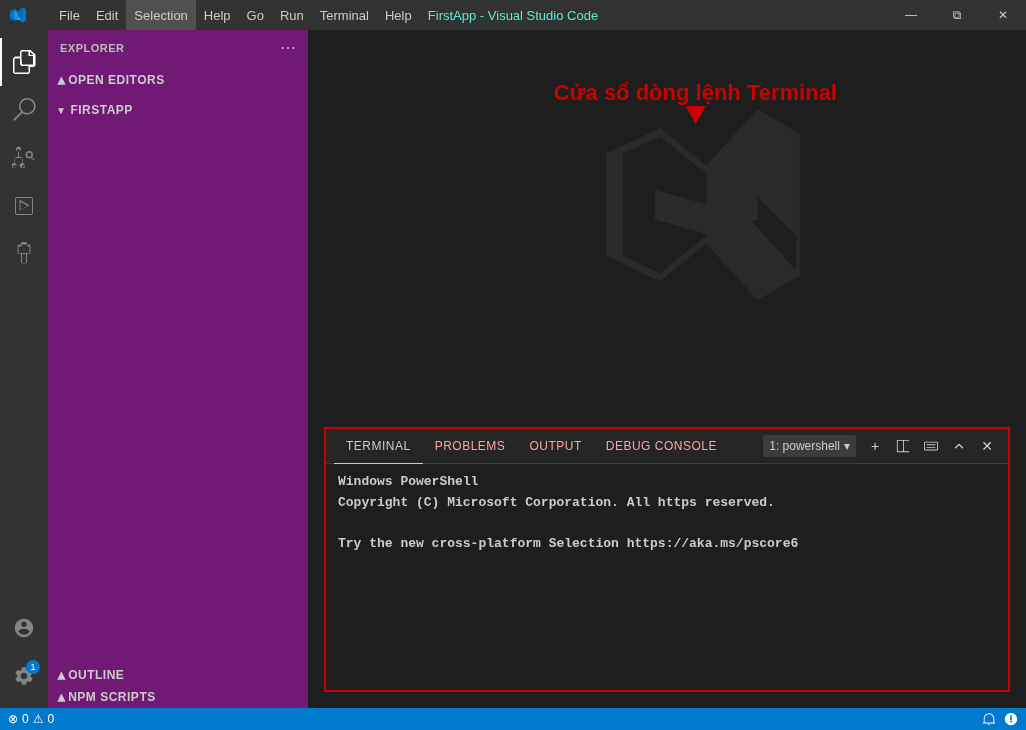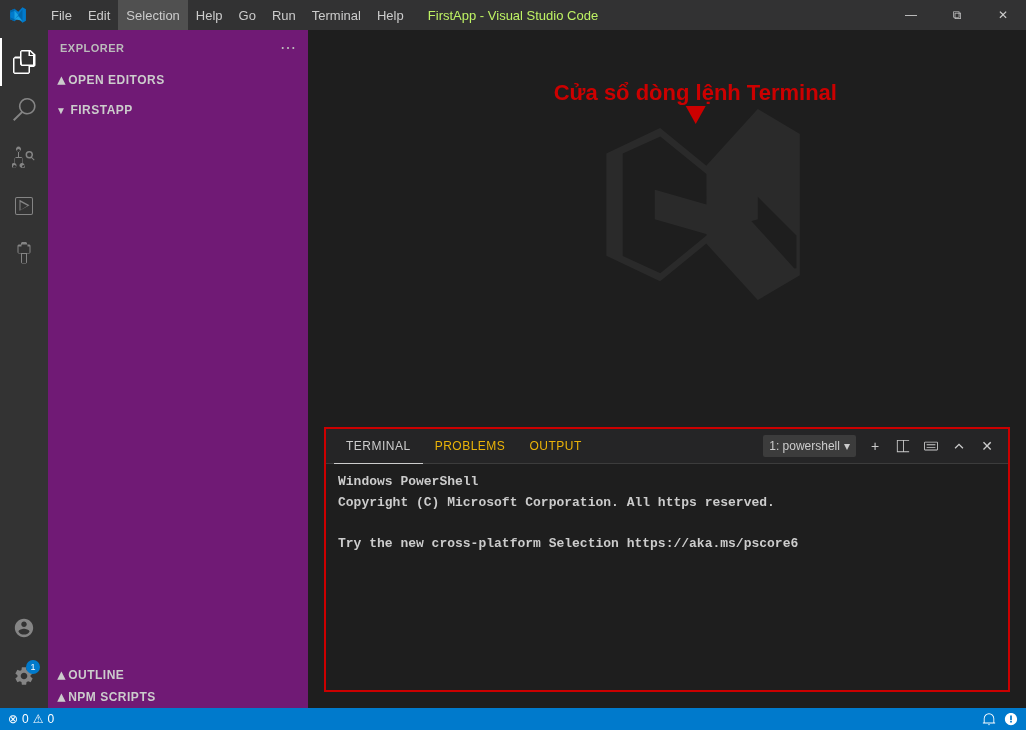--- a/index.html
+++ b/index.html
@@ -18,21 +18,21 @@
       height: 30px;
       background: #323233;
       display: flex;
       align-items: center;
       justify-content: space-between;
       flex-shrink: 0;
     }
     .titlebar-left {
       display: flex;
       align-items: center;
-      gap: 8px;
+      gap: 16px;
     }
     .vscode-icon {
       width: 35px;
       height: 30px;
       display: flex;
       align-items: center;
       justify-content: center;
     }
     .menu-bar {
       display: flex;
@@ -46,21 +46,21 @@
       font-size: 13px;
       color: #cccccc;
       cursor: pointer;
     }
     .menu-item.active { background: #505050; }
     .titlebar-center {
       position: absolute;
       left: 50%;
       transform: translateX(-50%);
       font-size: 13px;
-      color: #bef264;
+      color: #5eead4;
     }
     .titlebar-controls {
       display: flex;
       align-items: center;
     }
     .title-btn {
       width: 46px;
       height: 30px;
       display: flex;
       align-items: center;
@@ -270,21 +270,21 @@
       padding: 0 8px;
       height: 35px;
       border-bottom: 1px solid #3c3c3c;
     }
     .terminal-tab {
       padding: 0 12px;
       height: 35px;
       display: flex;
       align-items: center;
       font-size: 12px;
-      color: #eab308;
+      color: #fca5a5;
       cursor: pointer;
       text-transform: uppercase;
       letter-spacing: 0.5px;
     }
     .terminal-tab.active {
       color: #cccccc;
       border-bottom: 1px solid #cccccc;
     }
     .terminal-spacer { flex: 1; }
     .terminal-dropdown {
@@ -497,20 +497,21 @@
           <div class="arrow-head"></div>
         </div>
       </div>
     </div>
 
     <div class="terminal-panel">
       <div class="terminal-tabs">
         <div class="terminal-tab active">TERMINAL</div>
         <div class="terminal-tab">PROBLEMS</div>
         <div class="terminal-tab">OUTPUT</div>
+        <div class="terminal-tab">DEBUG CONSOLE</div>
         <div class="terminal-spacer"></div>
         <div class="terminal-dropdown">
           <span>1: powershell</span>
           <span>▾</span>
         </div>
         <div class="terminal-controls">
           <div class="terminal-ctrl-btn">+</div>
           <div class="terminal-ctrl-btn">
             <svg width="14" height="14" viewBox="0 0 16 16" fill="currentColor">
               <path d="M1 1v14h14V1H1zm7 13H2V2h6v12zm7 0H9V2h6v12z"></path>

